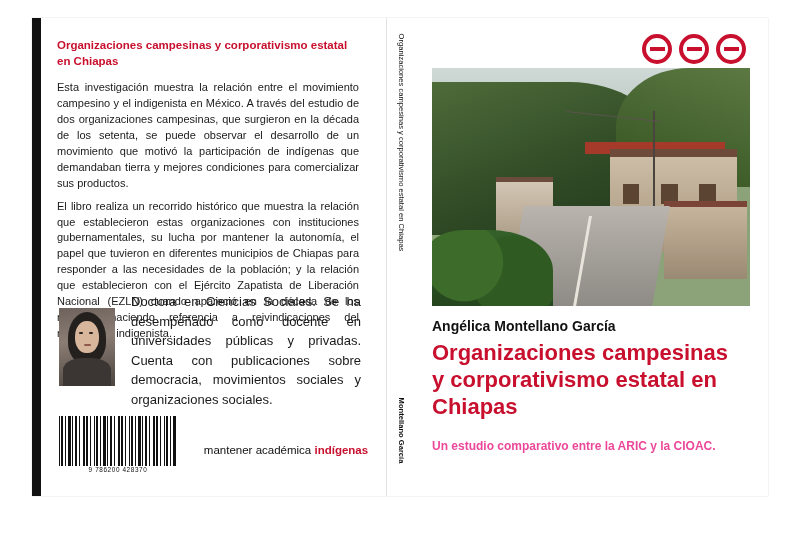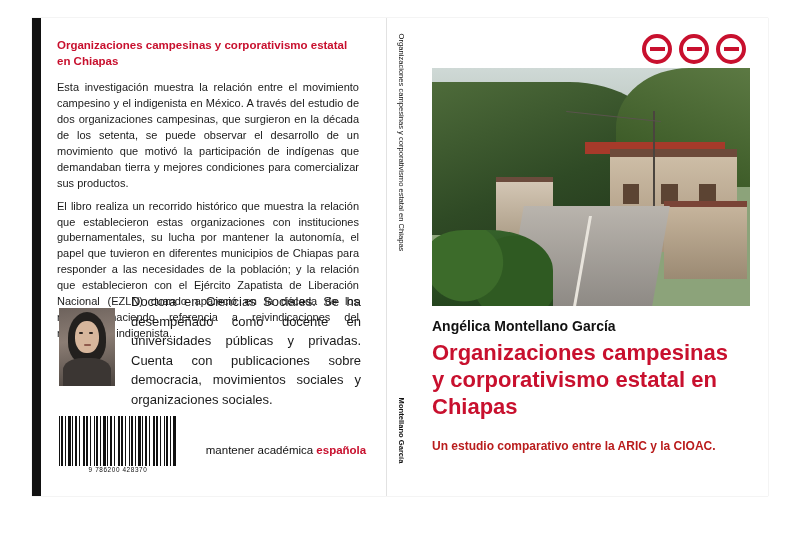--- a/index.html
+++ b/index.html
@@ -324,21 +324,21 @@
     color: #c8102e;
   }
   .front-subtitle {
     position: absolute;
     left: 18px;
     top: 420px;
     width: 300px;
     font-size: 12px;
     font-weight: bold;
     line-height: 1.35;
-    color: #b91c1c;
+    color: #ec4899;
   }
 </style>
 </head>
 <body>
 
 <div class="page">
   <div class="cover">
 
     <div class="edge-strip"></div>
 
@@ -360,21 +360,21 @@
       </div>
 
       <div class="author-bio">Doctora en Ciencias Sociales. Se ha desempeñado como docente en universidades públicas y privadas.  Cuenta con publicaciones sobre democracia, movimientos sociales y organizaciones sociales.</div>
 
       <div class="barcode-wrap">
         <div class="barcode"></div>
         <div class="barcode-num">9 786200 428370</div>
       </div>
 
       <div class="publisher-back">
-        <span>mantener académica </span><b>española</b>
+        <span>mantener académica </span><b>indígenas</b>
       </div>
     </div>
 
     <div class="spine">
       <div class="spine-title">Organizaciones campesinas y corporativismo estatal en Chiapas</div>
       <div class="spine-author">Montellano García</div>
     </div>
 
     <div class="front-cover">
 

